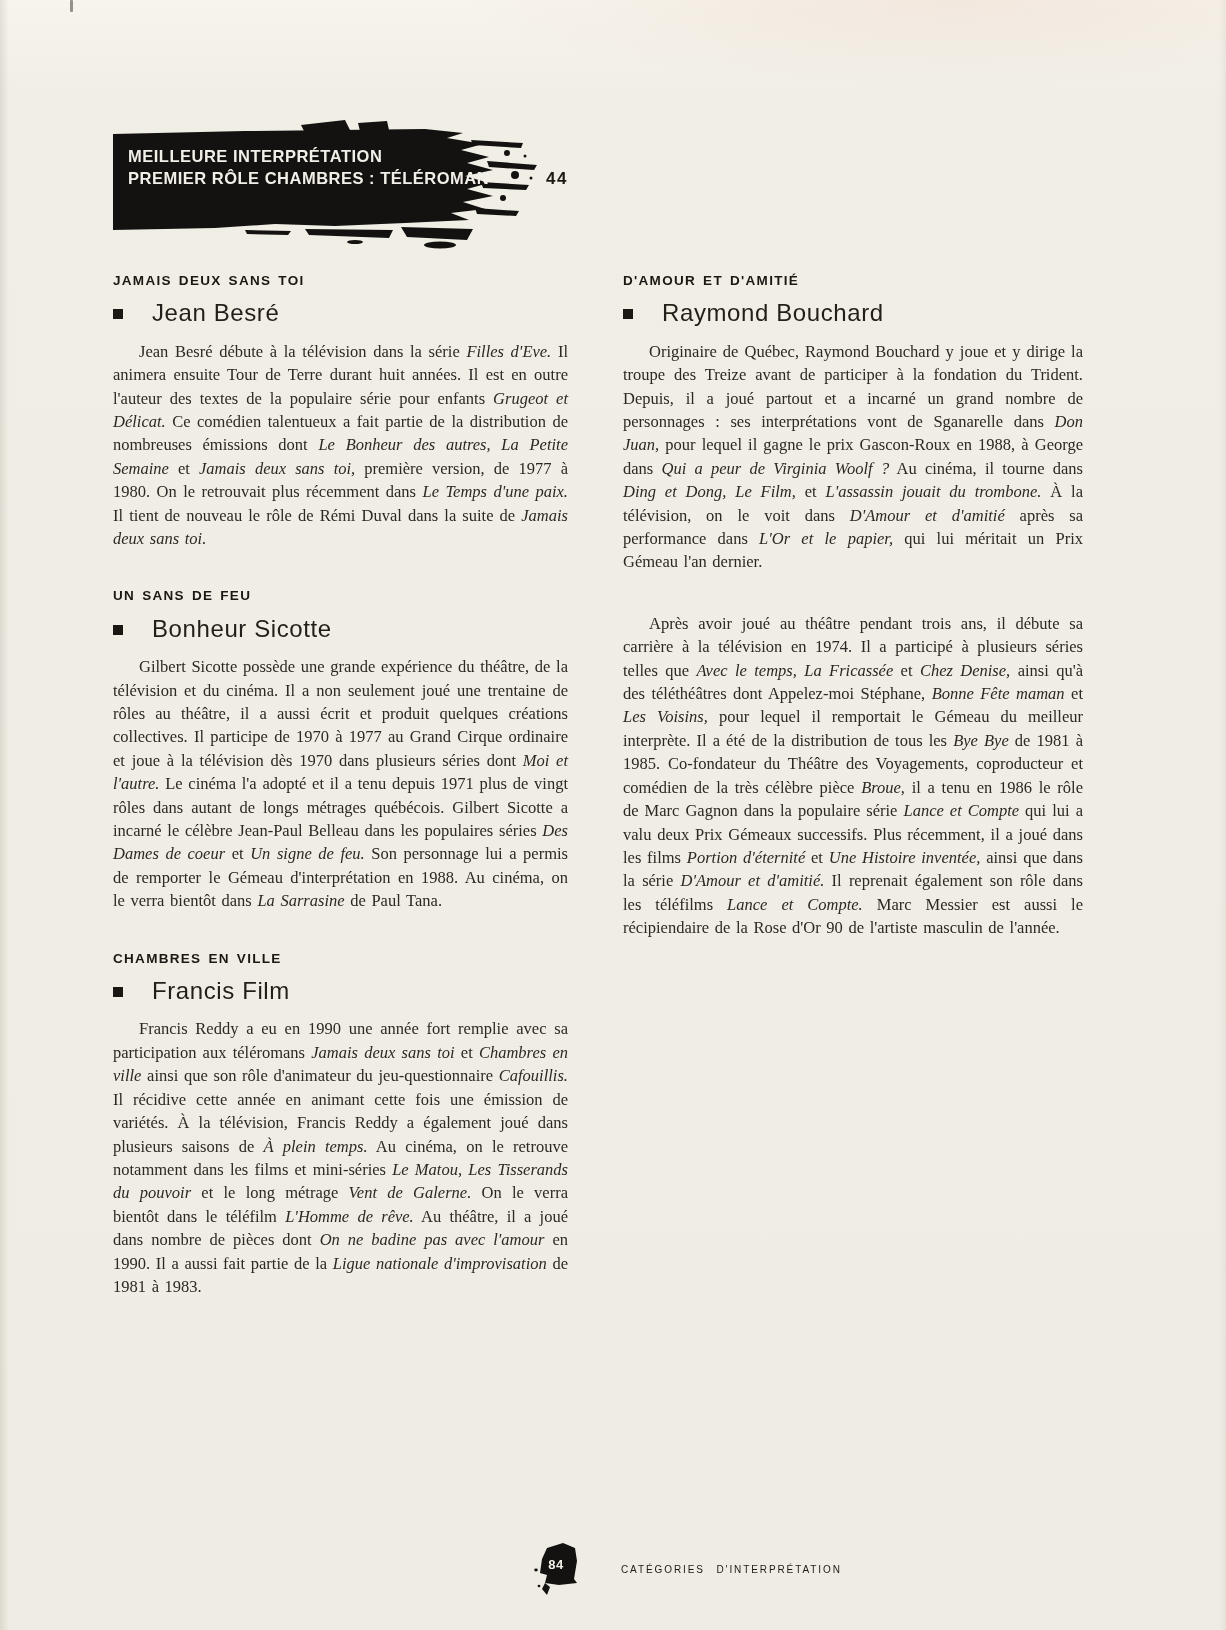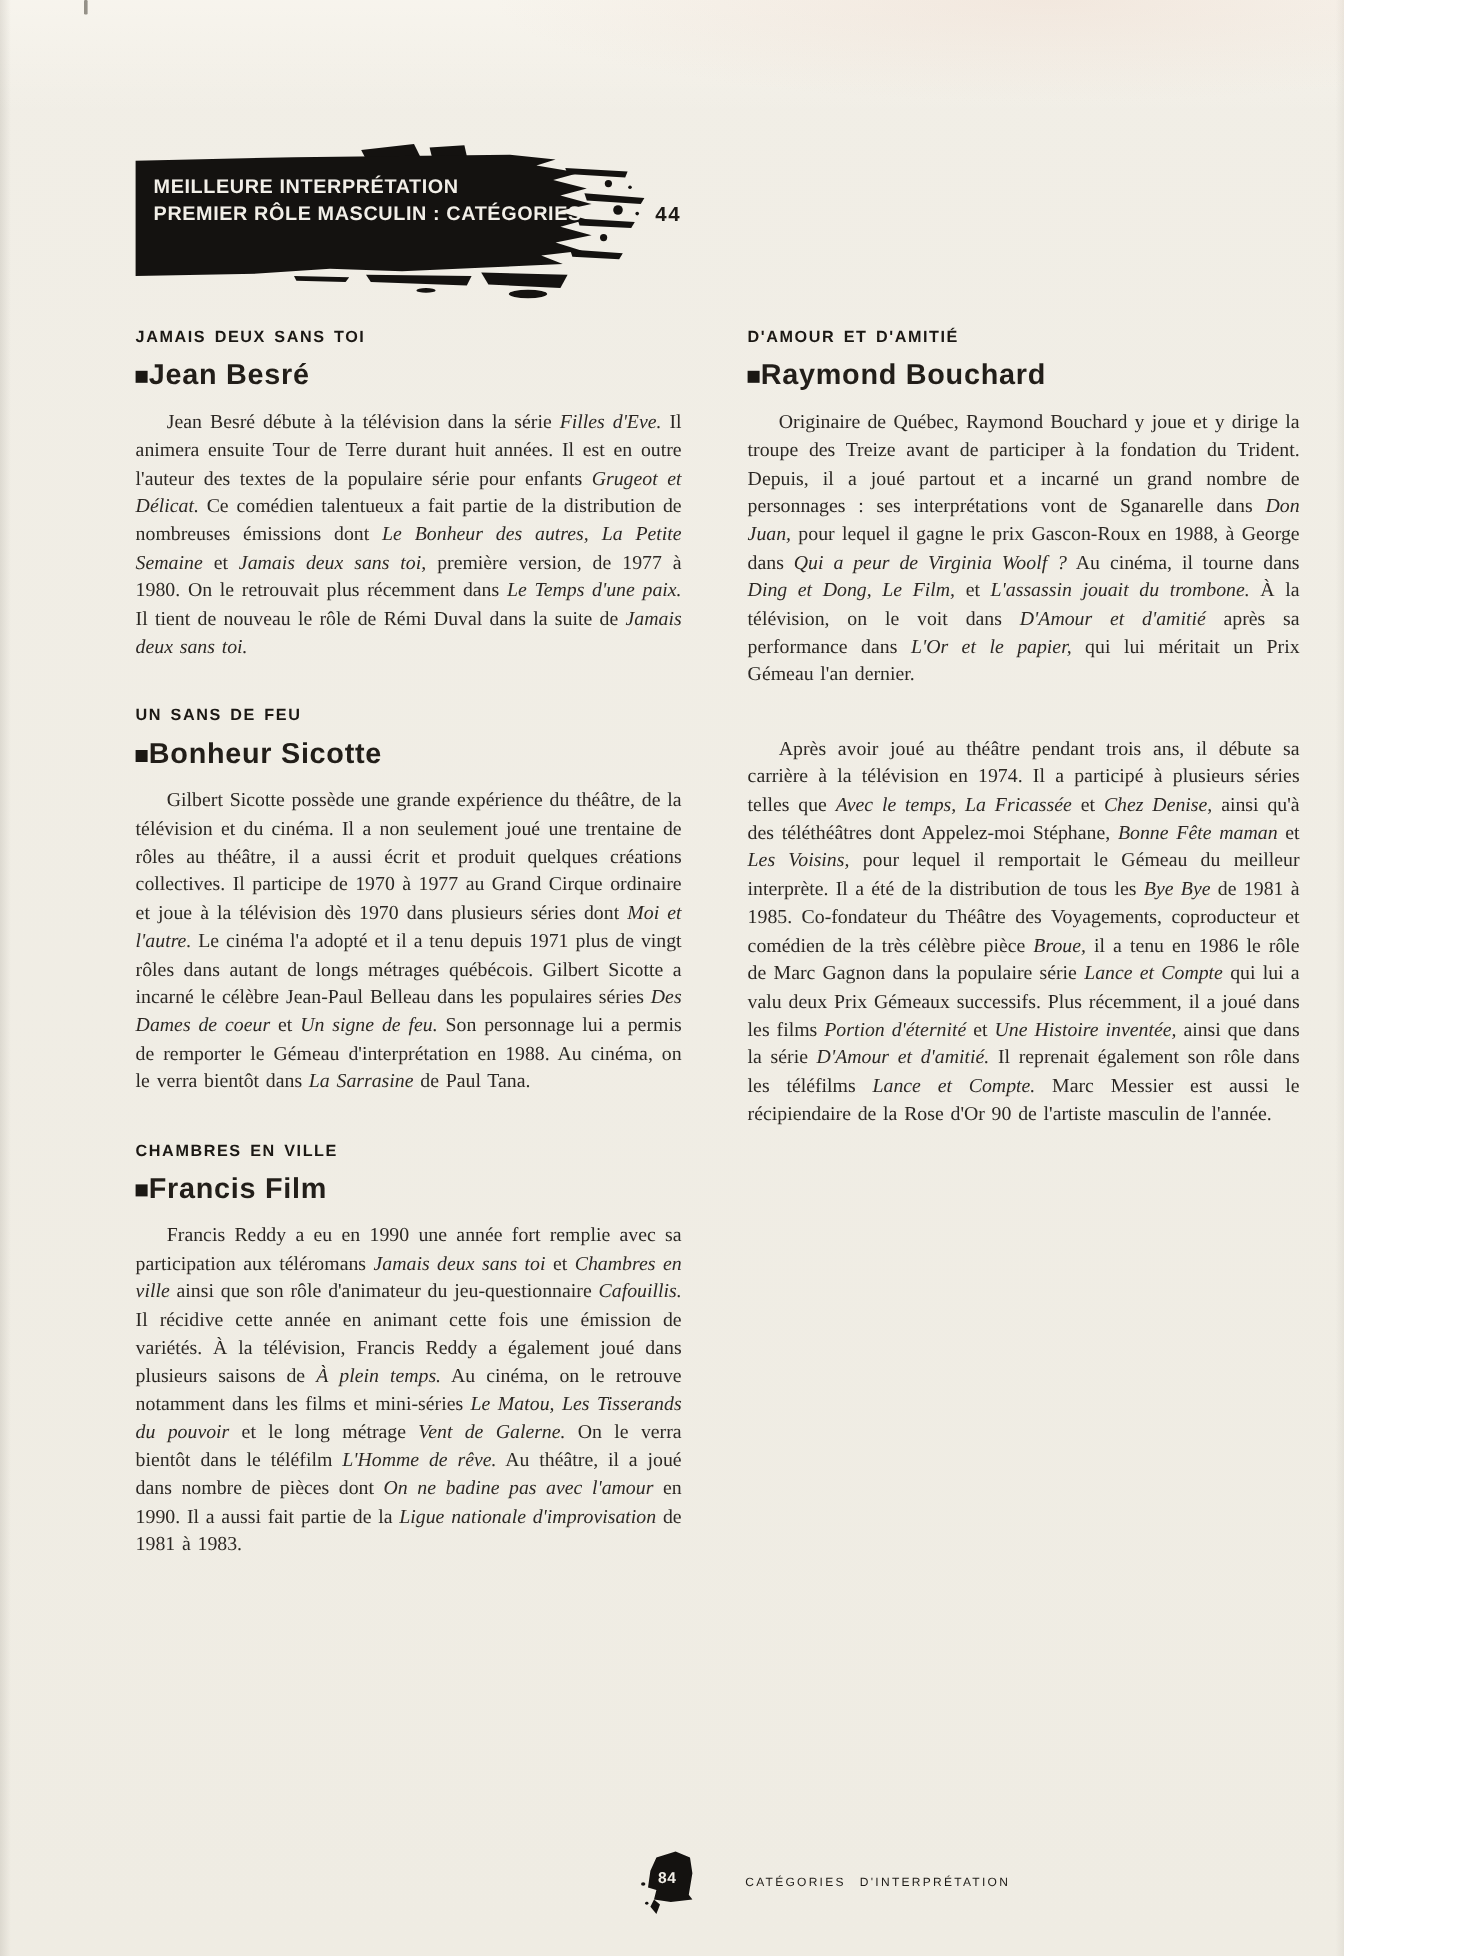--- a/index.html
+++ b/index.html
@@ -1,21 +1,21 @@
 <!DOCTYPE html>
 <html lang="fr"><head>
 <meta charset="utf-8">
 <style>
   html,body{margin:0;padding:0;}
   body{
     width:1226px;height:1630px;
     font-family:"Liberation Sans","DejaVu Sans",sans-serif;
   }
   .page{
-    position:relative;width:1120px;height:1630px;overflow:hidden;
+    position:relative;width:1226px;height:1630px;overflow:hidden;
     background-color:#f0ede4;
     background-image:
       radial-gradient(ellipse 55% 7% at 78% 0%, rgba(231,203,188,0.30), rgba(231,203,188,0) 75%),
       linear-gradient(90deg, rgba(105,98,86,0.14) 0px, rgba(105,98,86,0) 9px),
       linear-gradient(270deg, rgba(105,98,86,0.08) 0px, rgba(105,98,86,0) 7px),
       linear-gradient(180deg, rgba(255,252,246,0.45) 0px, rgba(255,252,246,0) 95px),
       linear-gradient(180deg, #f1eee6 0%, #efece3 100%);
   }
   .scan-tick{
     position:absolute;left:70px;top:0;width:3px;height:12px;
@@ -35,23 +35,23 @@
   }
   
   .content{position:absolute;left:113px;top:273px;display:flex;gap:55px;}
   .col{width:455px;}
   .col-right{width:460px;}
   .category{
     font-weight:700;font-size:13.5px;line-height:1.2;
     letter-spacing:1.3px;word-spacing:2px;color:#1b1814;margin:0 0 10px 0;
   }
   .name{
-    display:flex;align-items:center;gap:1px;
+    display:flex;align-items:center;gap:29px;
     margin:0 0 13px 0;
-    font-weight:700;font-size:24px;line-height:1.15;
+    font-weight:400;font-size:24px;line-height:1.15;
     letter-spacing:.6px;color:#221e19;
   }
   .bullet{flex:0 0 auto;width:10px;height:10px;background:#1b1814;margin-top:3px;}
   .bio{
     margin:0 0 38px 0;
     font-family:"Liberation Serif","DejaVu Serif",serif;
     font-size:16.5px;line-height:23.4px;
     text-align:justify;text-indent:26px;
     color:#2c2824;word-spacing:1.5px;
   }
@@ -94,21 +94,21 @@
         <circle cx="436" cy="60" r="1.5"></circle>
         <path d="M150,112 L196,113 L193,117 L152,116 Z"></path>
         <path d="M210,111 L298,112 L294,120 L214,117 Z"></path>
         <path d="M306,109 L378,111 L372,122 L312,119 Z"></path>
         <ellipse cx="345" cy="127" rx="16" ry="3.5"></ellipse>
         <ellipse cx="260" cy="124" rx="8" ry="2"></ellipse>
       </g>
     </svg>
     <div class="banner-text">
       <div>MEILLEURE INTERPRÉTATION</div>
-      <div>PREMIER RÔLE MASCULIN : CATÉGORIES</div>
+      <div>PREMIER RÔLE CHAMBRES : TÉLÉROMAN</div>
     </div>
   </div>
 
   <div class="pagenum-top">44</div>
 
   <div class="content">
 
     <div class="col">
 
       <section class="entry">

